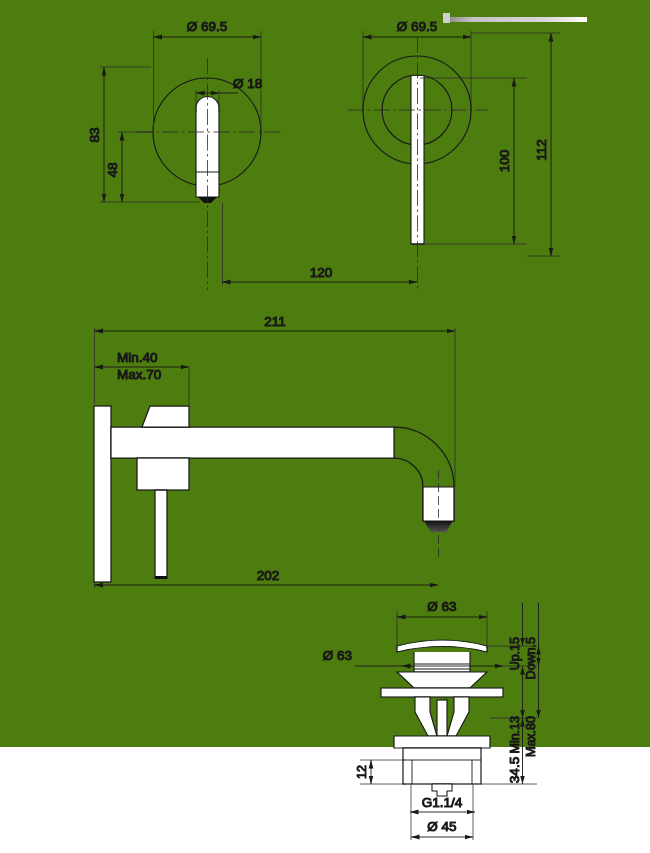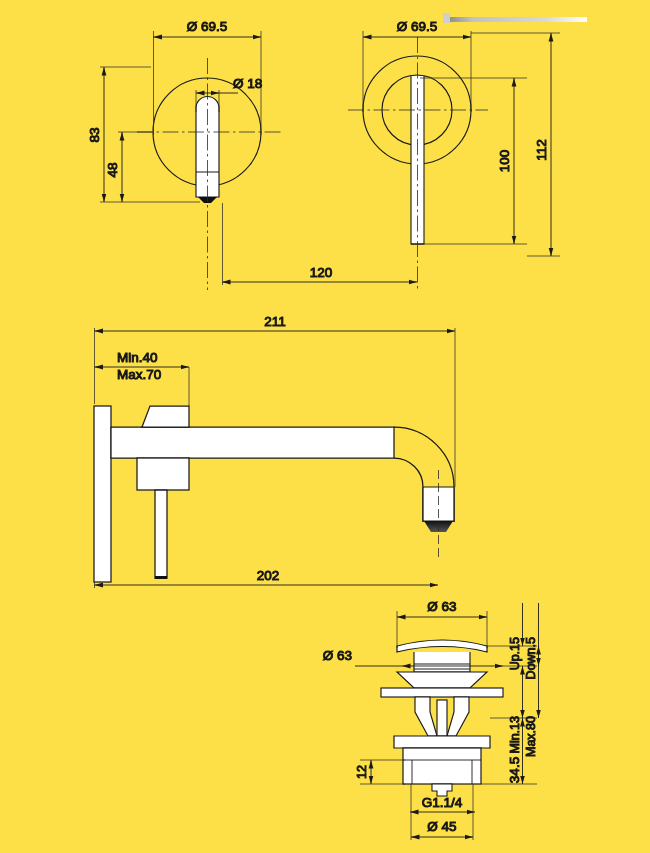--- a/index.html
+++ b/index.html
@@ -1,18 +1,18 @@
 <!DOCTYPE html>
 <html><head>
 <meta charset="utf-8">
 <style>
   html,body{margin:0;padding:0;background:#ffffff;}
   body{width:650px;height:853px;overflow:hidden;
        font-family:"Liberation Sans","DejaVu Sans",sans-serif;}
-  #sheet{position:relative;width:650px;height:853px;background:#fde047;}
+  #sheet{position:relative;width:650px;height:747px;background:#4d7c0f;}
   svg{display:block;}
   .dimtext{font-family:"Liberation Sans","DejaVu Sans",sans-serif;font-size:13.5px;fill:#000;}
   .dimtext.sm{font-size:12.5px;}
 </style>
 </head>
 <body>
 
 <div id="sheet">
 <svg width="650" height="853" viewBox="0 0 650 853">
 

